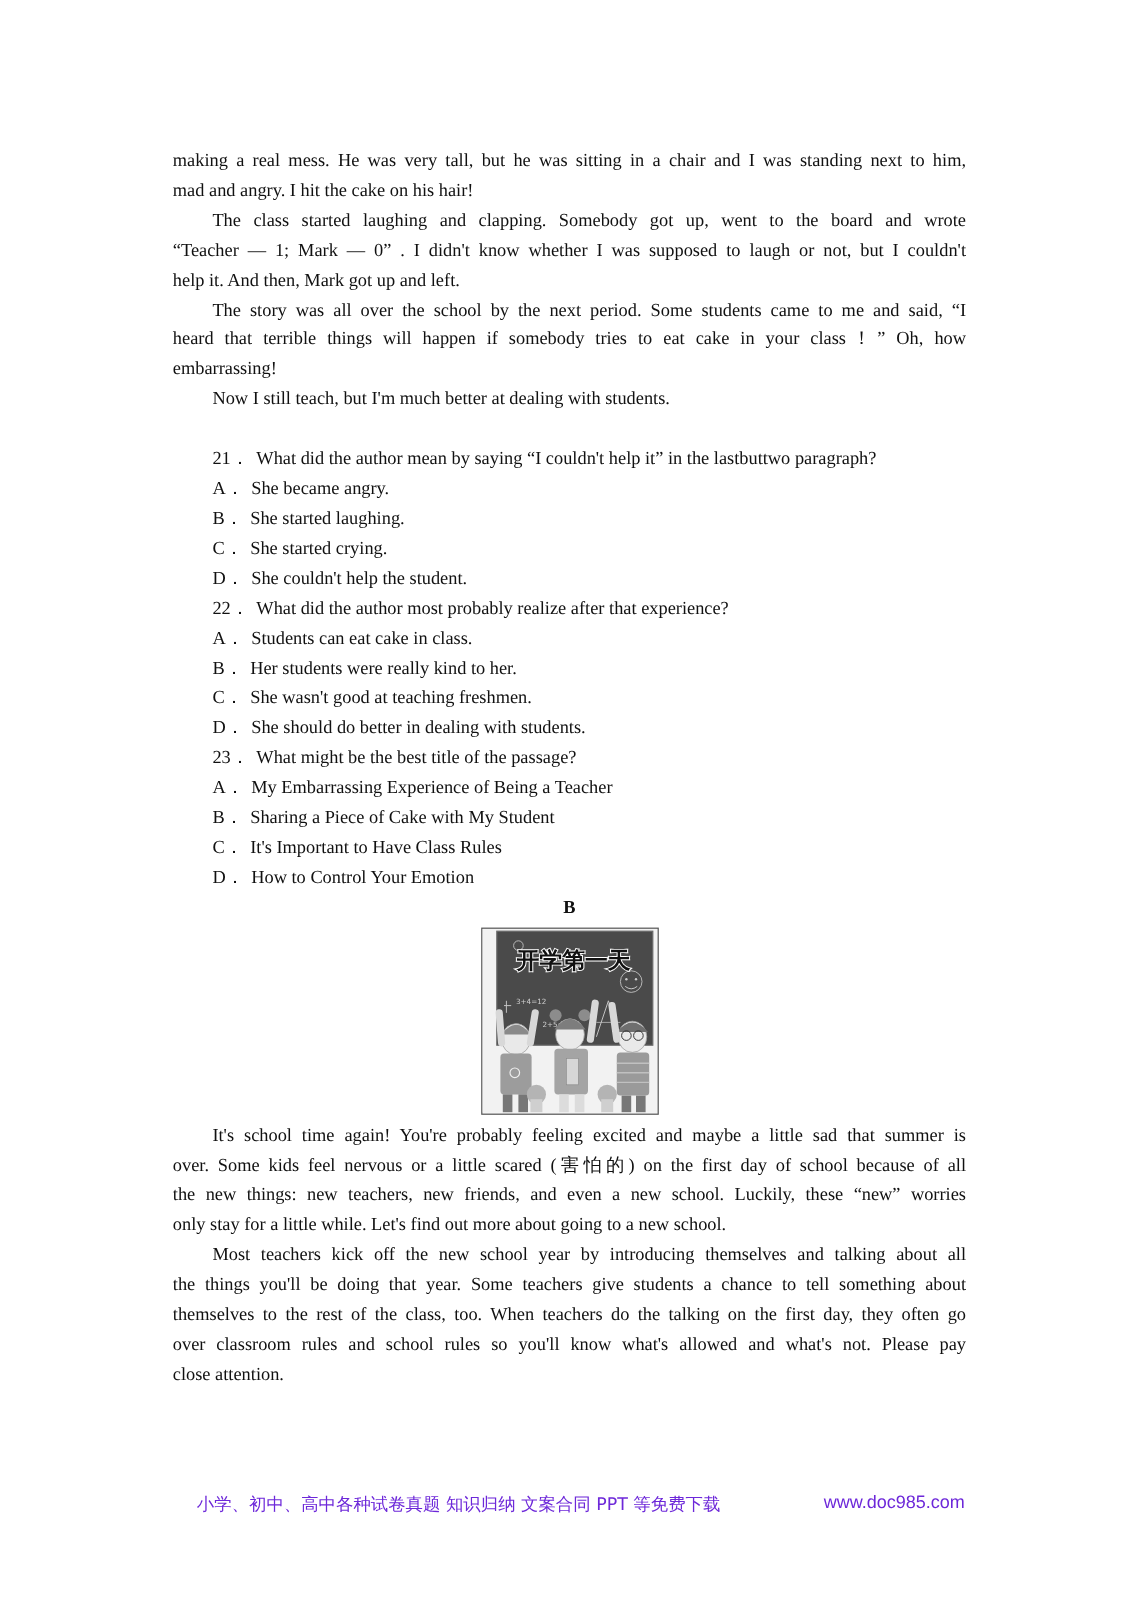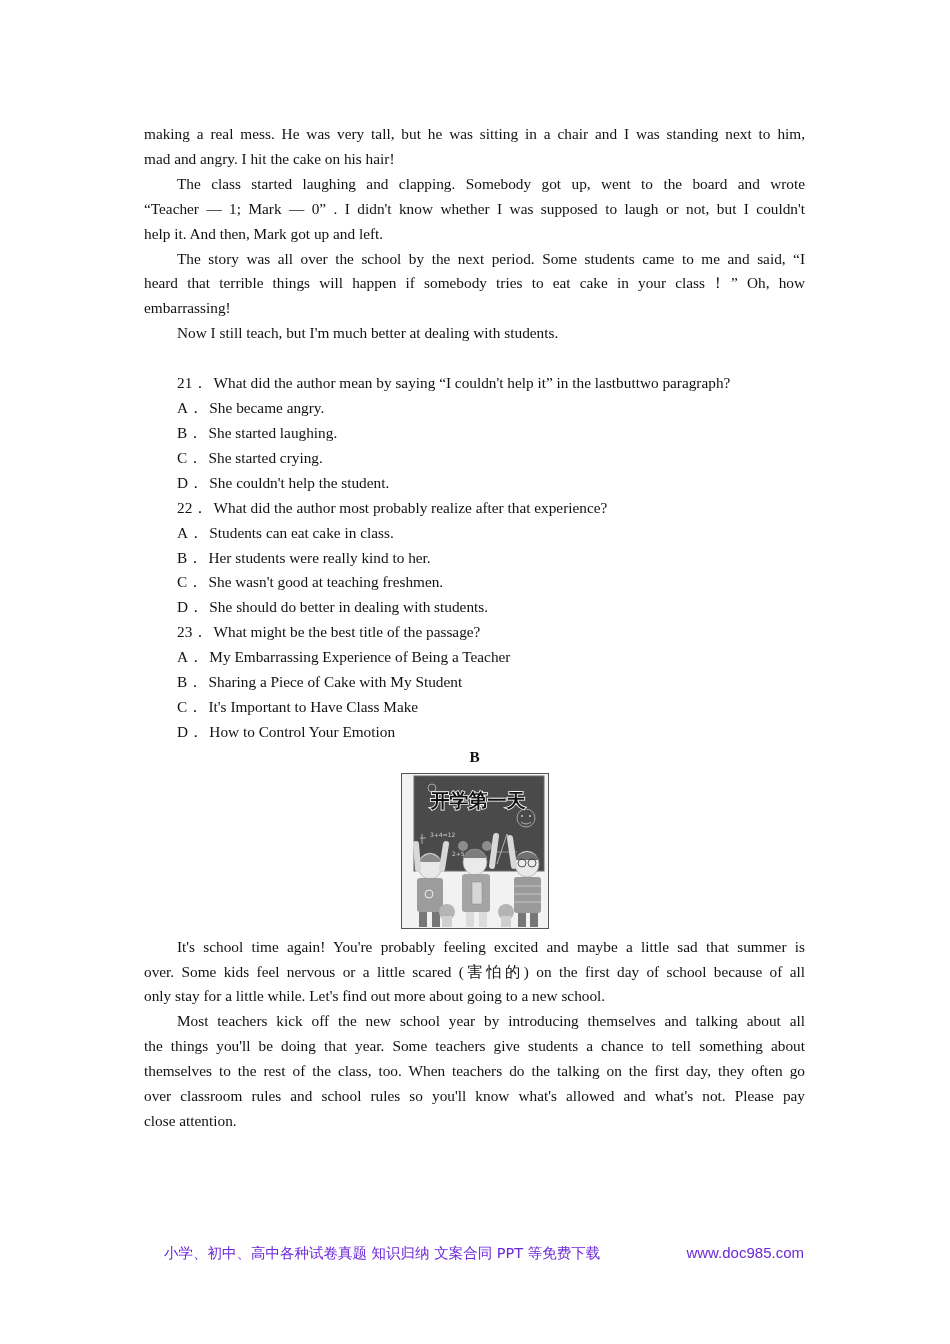--- a/index.html
+++ b/index.html
@@ -124,21 +124,21 @@
       <p class="q"><span class="q-num">22．</span><span>What did the author most probably realize after that experience?</span></p>
       <p class="opt"><span class="opt-letter">A．</span><span>Students can eat cake in class.</span></p>
       <p class="opt"><span class="opt-letter">B．</span><span>Her students were really kind to her.</span></p>
       <p class="opt"><span class="opt-letter">C．</span><span>She wasn't good at teaching freshmen.</span></p>
       <p class="opt"><span class="opt-letter">D．</span><span>She should do better in dealing with students.</span></p>
     </div>
     <div>
       <p class="q"><span class="q-num">23．</span><span>What might be the best title of the passage?</span></p>
       <p class="opt"><span class="opt-letter">A．</span><span>My Embarrassing Experience of Being a Teacher</span></p>
       <p class="opt"><span class="opt-letter">B．</span><span>Sharing a Piece of Cake with My Student</span></p>
-      <p class="opt"><span class="opt-letter">C．</span><span>It's Important to Have Class Make</span></p>
+      <p class="opt"><span class="opt-letter">C．</span><span>It's Important to Have Class Rules</span></p>
       <p class="opt"><span class="opt-letter">D．</span><span>How to Control Your Emotion</span></p>
     </div>
   </div>
 
   <p class="section-heading">B</p>
 
   <div class="figure-wrap">
     <div class="figure">
       <svg width="145" height="153" viewBox="0 0 145 153" xmlns="http://www.w3.org/2000/svg">
         <rect x="0" y="0" width="145" height="153" fill="#f2f2f2"></rect>
@@ -195,20 +195,21 @@
         <circle cx="104" cy="138" r="8" fill="#b4b4b4"></circle>
         <rect x="99" y="142" width="10" height="11" fill="#cfcfcf"></rect>
       </svg>
     </div>
   </div>
 
   <div>
     <div class="para">
       <div class="para indent justify-full">It's school time again! You're probably feeling excited and maybe a little sad that summer is</div>
       <div class="para justify-full">over. Some kids feel nervous or a little scared (害怕的) on the first day of school because of all</div>
+      <div class="para justify-full">the new things: new teachers, new friends, and even a new school. Luckily, these “new” worries</div>
       <div class="para">only stay for a little while. Let's find out more about going to a new school.</div>
     </div>
     <div class="para">
       <div class="para indent justify-full">Most teachers kick off the new school year by introducing themselves and talking about all</div>
       <div class="para justify-full">the things you'll be doing that year. Some teachers give students a chance to tell something about</div>
       <div class="para justify-full">themselves to the rest of the class, too. When teachers do the talking on the first day, they often go</div>
       <div class="para justify-full">over classroom rules and school rules so you'll know what's allowed and what's not. Please pay</div>
       <div class="para">close attention.</div>
     </div>
   </div>

